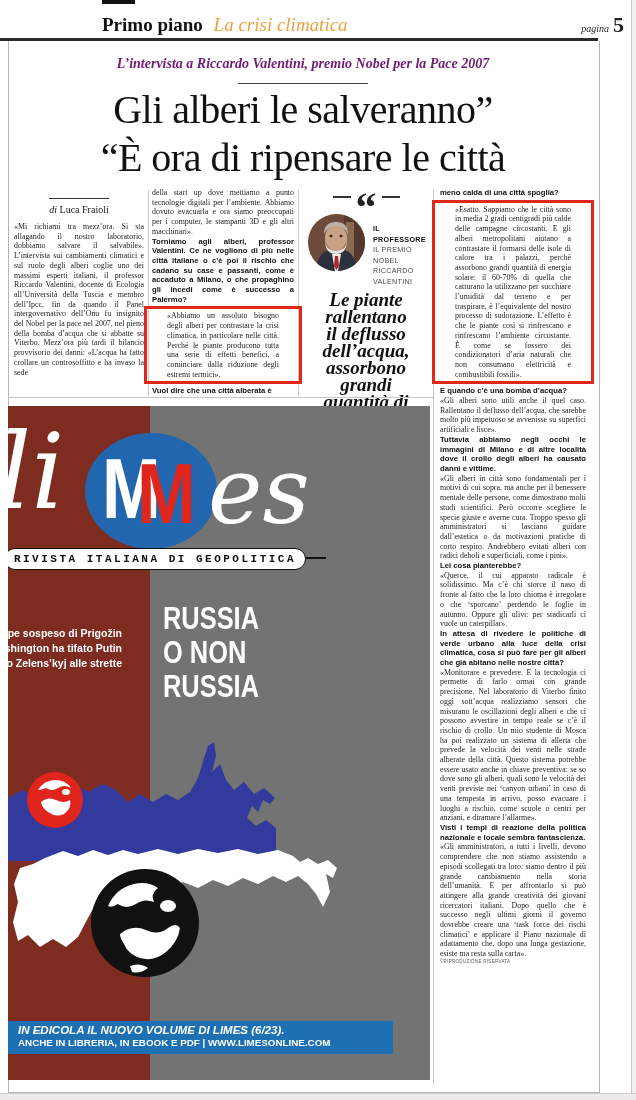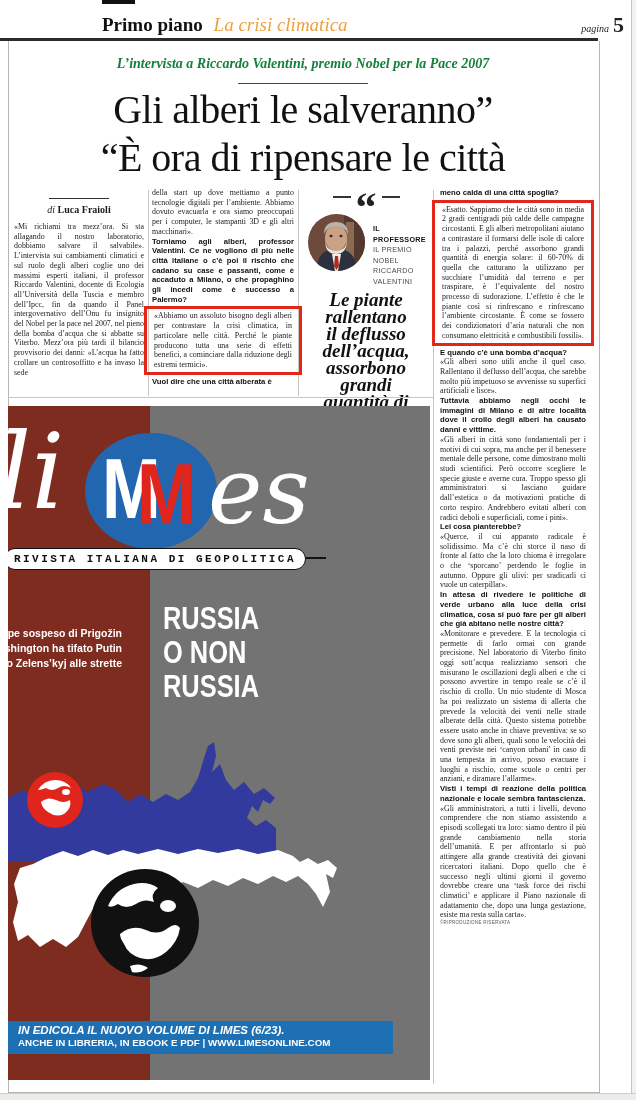--- a/index.html
+++ b/index.html
@@ -18,37 +18,37 @@
   .header-rule{left:0;top:38px;width:598px;height:3px;background:#2b2b2b;}
 
   
   .article-box{left:8px;top:41px;width:590px;height:1051px;
                border-left:1px solid #b9b6b0;border-right:1px solid #b9b6b0;border-bottom:1px solid #b9b6b0;}
   .page-edge{left:631px;top:0;width:1px;height:1100px;background:#c7c5c1;}
   .page-edge-fill{left:632px;top:0;width:4px;height:1100px;background:#f2f1ef;}
   .bottom-strip{left:0;top:1093px;width:636px;height:7px;background:#edecea;border-top:1px solid #cfcdc8;}
 
   .subtitle{left:8px;top:56px;width:590px;text-align:center;
-            font-weight:bold;font-style:italic;font-size:14px;color:#15803d;}
+            font-weight:bold;font-style:italic;font-size:14px;color:#701a75;}
   .subtitle-rule{left:238px;top:83px;width:130px;height:1px;background:#444;}
   .headline{left:8px;top:86px;width:590px;text-align:center;font-size:40px;line-height:48px;
             color:#111;letter-spacing:-0.5px;}
 
   
   .colrule{width:1px;background:#c9c6c0;}
   .body-txt{font-size:7.9px;line-height:9.7px;text-align:justify;color:#222;}
   .q{font-family:"Liberation Sans",sans-serif;font-weight:bold;font-size:7.7px;line-height:9.7px;
      text-align:justify;color:#111;}
-  .redbox{border:3px solid #e2261a;padding:2px 7px;margin:2px -8px 2px -8px;}
+  .redbox{border:3px solid #e2261a;padding:2px 20px;margin:2px -8px 2px -8px;}
 
   .col1{left:14px;top:192px;width:130px;}
   .byline-rule{width:60px;height:1px;background:#333;margin:6px auto 5px auto;}
   .byline{text-align:center;font-size:10px;margin-bottom:7px;}
   .byline .di{font-style:italic;}
-  .byline .nm{font-weight:bold;}
+  .byline .nm{font-weight:normal;}
   .col2{left:152px;top:188px;width:142px;}
   .col4{left:440px;top:188px;width:146px;}
   .copyright{font-size:4.5px;color:#555;letter-spacing:0.3px;font-family:"Liberation Sans",sans-serif;}
 
   
   .pull{left:302px;top:188px;width:128px;text-align:center;}
   .qmark-row{display:flex;align-items:center;justify-content:center;height:18px;}
   .qmark-dash{width:18px;height:2px;background:#333;margin:0 5px;}
   .qmark{font-size:42px;font-weight:bold;color:#222;line-height:10px;position:relative;top:10px;
          font-family:"Liberation Serif",serif;}

